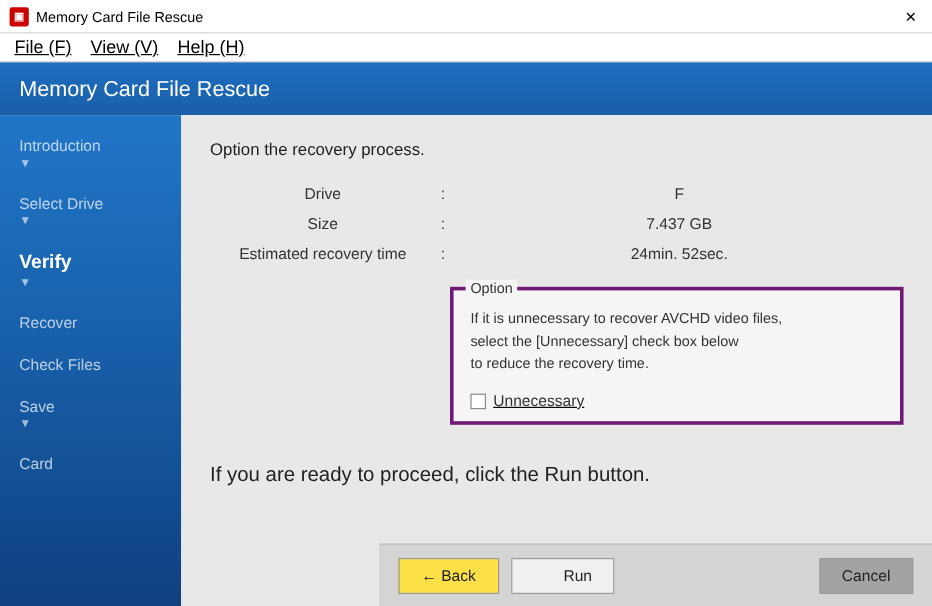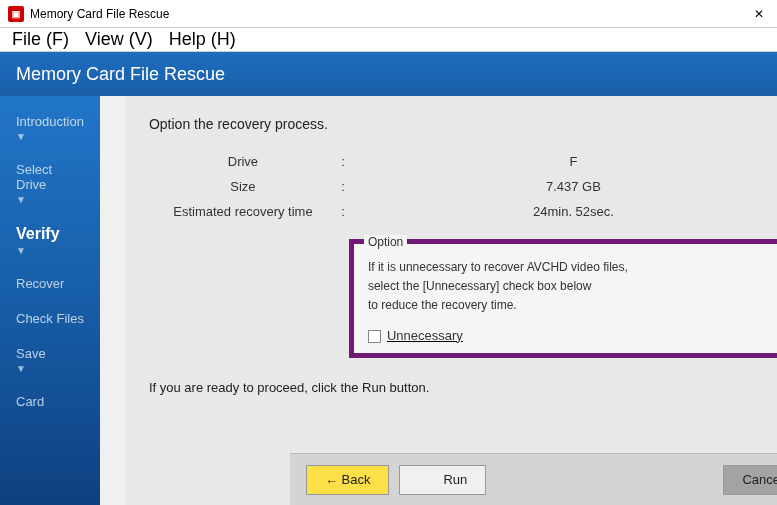--- a/index.html
+++ b/index.html
@@ -23,39 +23,39 @@
     .menubar {
       background: #fff;
       height: 24px;
       display: flex;
       align-items: center;
       padding: 0 4px;
       border-bottom: 1px solid #ccc;
     }
     .menubar-item {
       padding: 2px 8px;
-      font-size: 18px;
+      font-size: 15px;
       cursor: pointer;
+      text-decoration: underline;
     }
 
     
     .app-header {
       background: linear-gradient(180deg, #1e6dbf 0%, #1a5fa8 100%);
       height: 44px;
       display: flex;
       align-items: center;
       padding: 0 16px;
     }
     .app-header-title { color: white; font-size: 18px; font-weight: 400; }
 
     
     .main-layout {
       display: flex;
       height: calc(505px - 28px - 24px - 44px);
-      gap: 25px;
     }
 
     
     .sidebar {
       width: 165px;
       background: linear-gradient(180deg, #2176c8 0%, #1558a0 60%, #0f4080 100%);
       display: flex;
       flex-direction: column;
       padding-top: 8px;
     }
@@ -102,26 +102,26 @@
       gap: 6px 0;
       margin-left: 4px;
       text-align: center;
     }
     .info-label { color: #333; font-size: 13px; padding: 2px 0; }
     .info-colon { color: #333; padding: 2px 8px; }
     .info-value { color: #333; font-size: 13px; padding: 2px 0; }
 
     
     .option-box {
-      border: 5px solid #701a75;
+      border: 3px solid #701a75;
       background: #f5f5f5;
       margin-top: 6px;
       padding: 10px 14px;
       position: relative;
-      width: 445px;
+      width: 378px;
       margin-left: 200px;
     }
     .option-box-title {
       position: absolute;
       top: -9px;
       left: 10px;
       background: #f5f5f5;
       padding: 0 4px;
       font-size: 12px;
       color: #333;
@@ -137,23 +137,23 @@
       display: flex;
       align-items: flex-end;
       gap: 6px;
       text-decoration: underline;
     }
     .option-checkbox { width: 13px; height: 13px; border: 1px solid #888; background: white; display: inline-block; flex-shrink: 0; }
     .option-checkbox-label { font-size: 13px; color: #333; }
 
     
     .ready-text {
-      font-size: 13px;
+      font-size: 17px;
       color: #222;
-      margin-top: 10px;
+      margin-top: 20px;
     }
 
     
     .footer {
       position: absolute;
       bottom: 0;
       left: 165px;
       right: 0;
       height: 52px;
       background: #d4d4d4;

